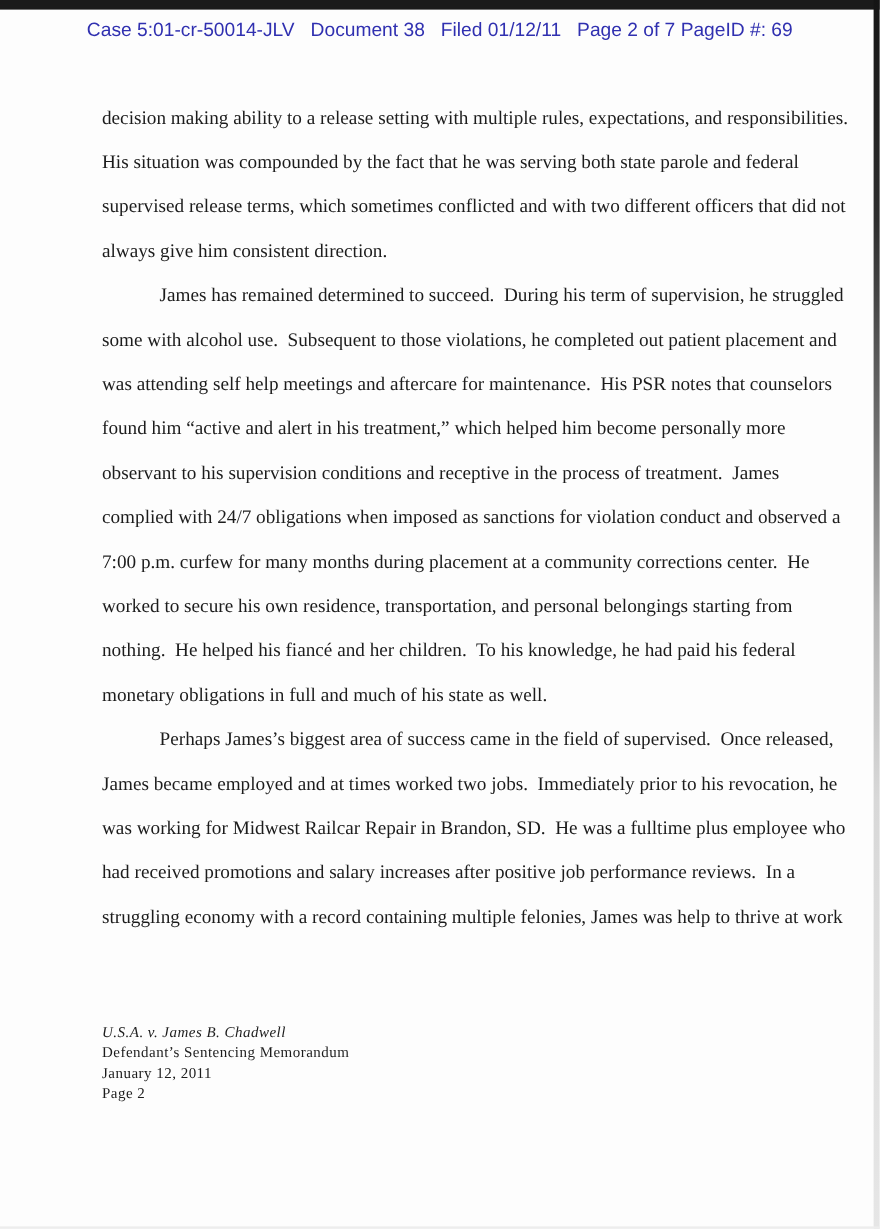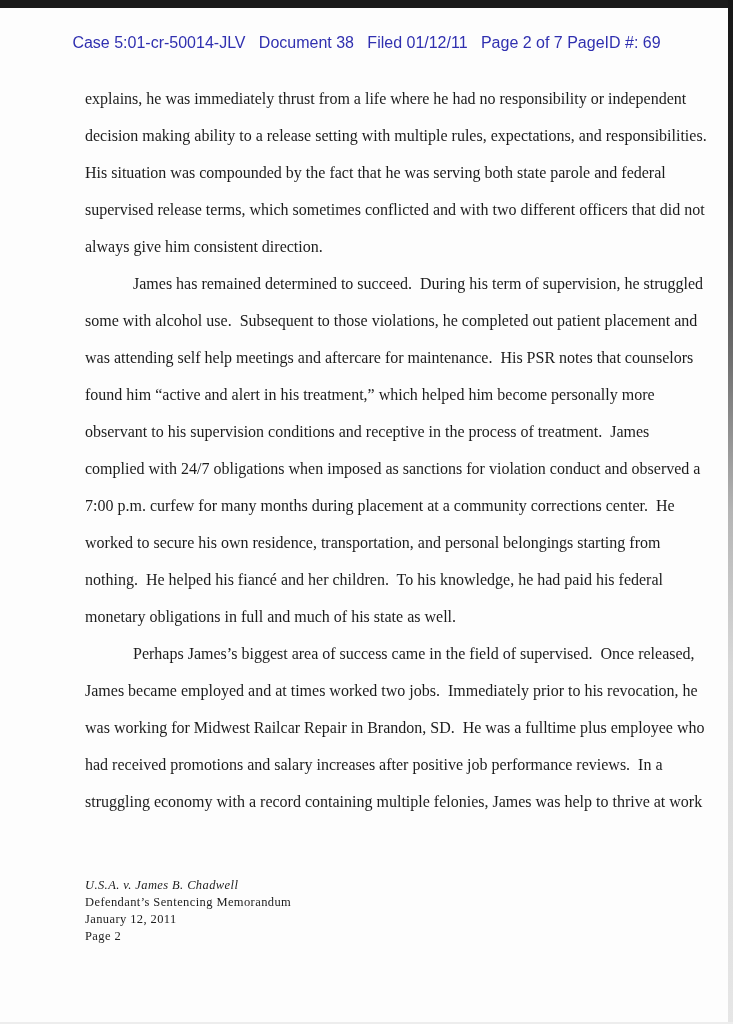--- a/index.html
+++ b/index.html
@@ -30,21 +30,21 @@
       #b5b5b5 50%, #d8d8d8 65%, #e6e6e6 100%);
   }
   .bottom-shadow {
     position: absolute;
     bottom: 0; left: 0;
     width: 100%; height: 2px;
     background: #ededed;
   }
   .stamp-header {
     position: absolute;
-    top: 34px; left: 0;
+    top: 17px; left: 0;
     width: 100%;
     text-align: center;
     font-family: "Liberation Sans", sans-serif;
     font-size: 16px;
     white-space: pre;
   }
   .doc-body {
     position: absolute;
     top: 80px; left: 85px;
     width: 614px;
@@ -54,42 +54,40 @@
     height: 37px;
     line-height: 37px;
     white-space: pre;
   }
   .line.indent { padding-left: 48px; }
   .doc-footer {
     position: absolute;
     top: 852px; left: 85px;
     font-size: 12.5px;
     letter-spacing: 0.4px;
-    margin-top: 25px;
   }
   .f-line {
     height: 17px;
     line-height: 17px;
     white-space: pre;
   }
   .f-line.italic { font-style: italic; }
 </style>
 </head>
 <body>
 
 <div class="page" style="background: rgb(253, 253, 253);">
   <div class="top-bar" style="background: rgb(26, 26, 26);"></div>
   <div class="right-shadow"></div>
   <div class="bottom-shadow"></div>
 
   <div class="stamp-header" style="color: rgb(48, 48, 176);">Case 5:01-cr-50014-JLV   Document 38   Filed 01/12/11   Page 2 of 7 PageID #: 69</div>
 
   <div class="doc-body" style="color: rgb(28, 28, 28);">
 
-  <div class="line">explains, he was immediately thrust from a life where he had no responsibility or independent</div>
       <div class="line">decision making ability to a release setting with multiple rules, expectations, and responsibilities.</div>
       <div class="line">His situation was compounded by the fact that he was serving both state parole and federal</div>
       <div class="line">supervised release terms, which sometimes conflicted and with two different officers that did not</div>
       <div class="line">always give him consistent direction.</div>
       <div class="line indent">James has remained determined to succeed.  During his term of supervision, he struggled</div>
       <div class="line">some with alcohol use.  Subsequent to those violations, he completed out patient placement and</div>
       <div class="line">was attending self help meetings and aftercare for maintenance.  His PSR notes that counselors</div>
       <div class="line">found him “active and alert in his treatment,” which helped him become personally more</div>
       <div class="line">observant to his supervision conditions and receptive in the process of treatment.  James</div>
       <div class="line">complied with 24/7 obligations when imposed as sanctions for violation conduct and observed a</div>

